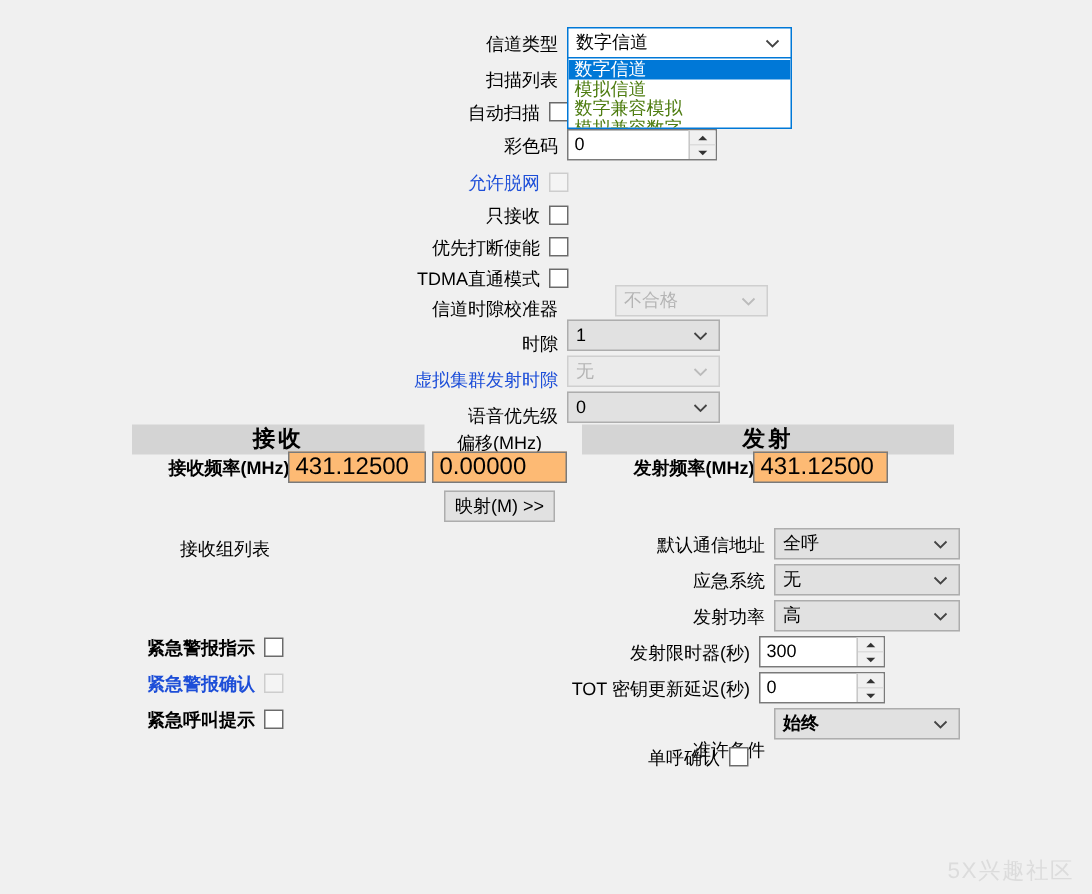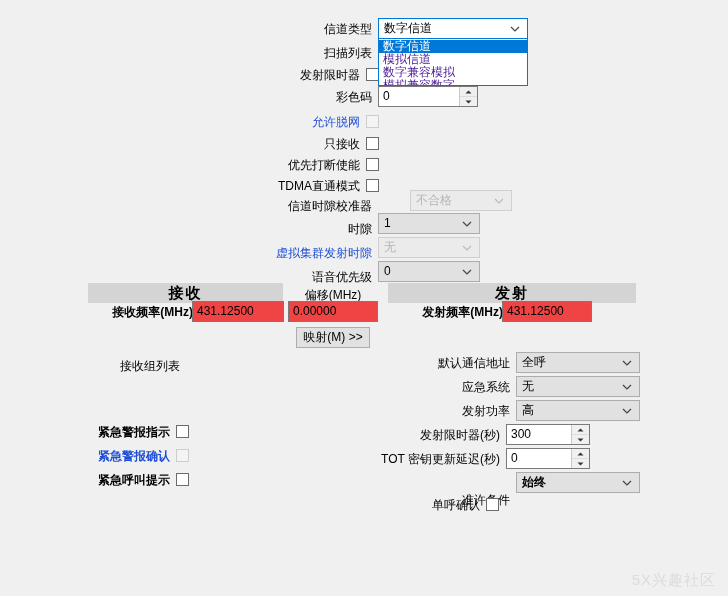--- a/index.html
+++ b/index.html
@@ -54,34 +54,34 @@
     border: 1px solid #0078d7;
     overflow: hidden;
     z-index: 40;
     padding: 1px 0 0 0;
   }
   .droplist .item {
     font-size: 12px;
     line-height: 13px;
     height: 13px;
     padding-left: 4px;
-    color: #4c1d95;
+    color: #4d7c0f;
     white-space: nowrap;
     overflow: hidden;
   }
   .droplist .item.sel { background: #0078d7; color: #ffffff; }
 
   
   .txt {
     position: absolute;
     box-sizing: border-box;
     height: 21px;
-    background: #ef4444;
+    background: #fdba74;
     border: 1px solid #7a7a7a;
-    font-size: 12px;
+    font-size: 16px;
     color: #000;
     line-height: 19px;
     padding-left: 4px;
     white-space: nowrap;
     overflow: hidden;
   }
 
   
   .spin {
     position: absolute;
@@ -170,21 +170,21 @@
   </div>
   <div class="droplist" style="left:378px; top:38px; width:150px; height:48px;">
     <div class="item sel">数字信道</div>
     <div class="item">模拟信道</div>
     <div class="item">数字兼容模拟</div>
     <div class="item">模拟兼容数字</div>
   </div>
 
   <div class="lbl" style="left:247px; top:45px; width:125px;">扫描列表</div>
 
-  <div class="lbl" style="left:247px; top:67px; width:113px;">发射限时器</div>
+  <div class="lbl" style="left:247px; top:67px; width:113px;">自动扫描</div>
   <div class="cb" style="left:366px; top:68px;"></div>
 
   <div class="lbl" style="left:247px; top:89px; width:125px;">彩色码</div>
   <div class="spin" style="left:378px; top:86px; width:100px;">
     <div class="val">0</div>
     <div class="btns">
       <div class="b up">
         <svg width="7" height="4" viewBox="0 0 7 4">
             <path d="M0.5 3.5 L3.5 0.5 L6.5 3.5 Z" fill="#333"></path>
           </svg>

